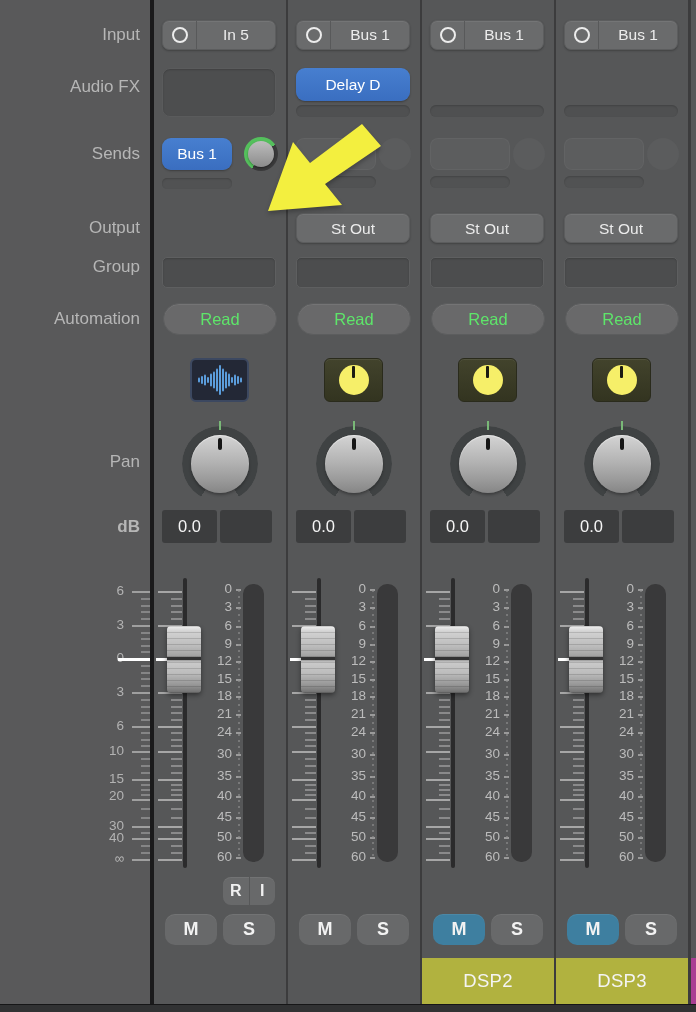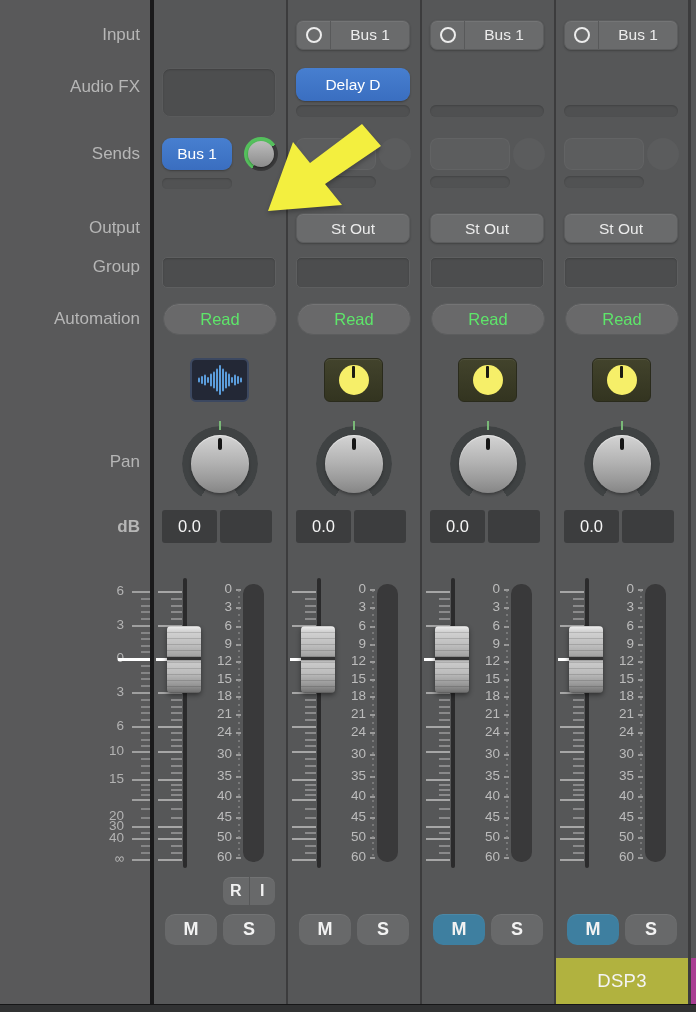--- a/index.html
+++ b/index.html
@@ -167,21 +167,21 @@
         <div class="gain-num" style="top: 165px;">10</div>
         <div class="tickL" style="top: 173px;"></div>
         <div class="tickL minor" style="top: 180px;"></div>
         <div class="tickL minor" style="top: 187px;"></div>
         <div class="tickL minor" style="top: 194px;"></div>
         <div class="gain-num" style="top: 193px;">15</div>
         <div class="tickL" style="top: 201px;"></div>
         <div class="tickL minor" style="top: 206px;"></div>
         <div class="tickL minor" style="top: 211px;"></div>
         <div class="tickL minor" style="top: 216px;"></div>
-        <div class="gain-num" style="top: 230px;">20</div>
+        <div class="gain-num" style="top: 210px;">20</div>
         <div class="tickL" style="top: 221px;"></div>
         <div class="tickL minor" style="top: 230px;"></div>
         <div class="tickL minor" style="top: 239px;"></div>
         <div class="gain-num" style="top: 240px;">30</div>
         <div class="tickL" style="top: 248px;"></div>
         <div class="tickL minor" style="top: 254px;"></div>
         <div class="gain-num" style="top: 252px;">40</div>
         <div class="tickL" style="top: 260px;"></div>
         <div class="tickL minor" style="top: 267px;"></div>
         <div class="tickL minor" style="top: 274px;"></div>
@@ -190,20 +190,26 @@
       </div>
   </div>
 
   <div id="main-div"></div>
   <div class="vdiv" style="left:286px;width:2px"></div>
   <div class="vdiv" style="left:420px;width:2px"></div>
   <div class="vdiv" style="left:554px;width:2px"></div>
   <div class="vdiv" style="left:688px;width:3px"></div>
 
   <div class="strip" style="left:154px">
+    <div class="inbtn">
+      <span class="seg1">
+          <span class="circle-glyph"></span>
+        </span>
+      <span class="seg2">In 5</span>
+    </div>
     <div class="slot fxslot-tall"></div>
     <div class="sendpill">Bus 1</div>
     <div class="send-knob">
         <span class="send-knob-inner"></span>
       </div>
     <div class="slot sendslot-thin1"></div>
     <div class="slot groupslot"></div>
     <button class="readbtn">Read</button>
     <div class="trackicon icon-wave">
       <svg width="44" height="32" viewBox="0 0 44 32">
@@ -530,20 +536,21 @@
         <div class="meter-dash" style="top: 239px;"></div>
         <div class="meter-num" style="top: 251px;">50</div>
         <div class="meter-dash" style="top: 259px;"></div>
         <div class="meter-num" style="top: 271px;">60</div>
         <div class="meter-dash" style="top: 279px;"></div>
         <div class="meter-dots"></div>
         <div class="meter-bar"></div>
       </div>
     <button class="ms m on">M</button>
     <button class="ms s">S</button>
+    <div class="nameplate np-olive">DSP2</div>
   </div>
 
   <div class="strip" style="left:556px">
     <div class="inbtn">
       <span class="seg1">
           <span class="circle-glyph"></span>
         </span>
       <span class="seg2">Bus 1</span>
     </div>
     <div class="slot fxslot-thin"></div>

